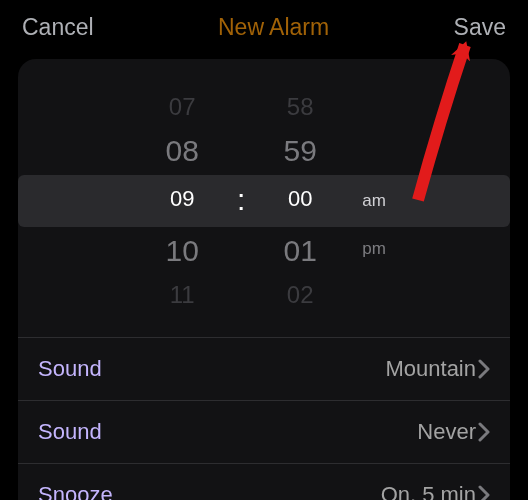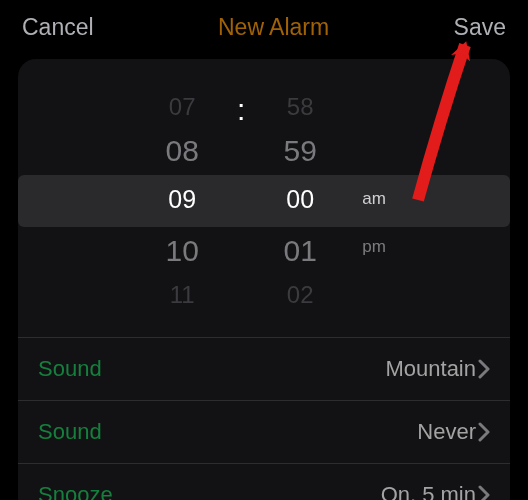--- a/index.html
+++ b/index.html
@@ -6,34 +6,34 @@
   html, body { width: 528px; height: 500px; background: #000; font-family: -apple-system, "Helvetica Neue", Arial, sans-serif; color: #fff; overflow: hidden; position: relative; }
   
   .topbar { display: flex; justify-content: space-between; align-items: center; padding: 14px 22px 18px; font-size: 23px; }
   .topbar .title { color: #a16207; font-weight: 400; }
   .topbar .cancel, .topbar .save { color: #aeb0b5; font-weight: 400; cursor: pointer; text-align: right; }
   
   .panel { background: #121214; margin: 0 18px; border-radius: 18px; padding-top: 12px; }
   
   .picker { position: relative; height: 260px; display: flex; align-items: center; justify-content: center; }
   .selection-band { position: absolute; left: 0; right: 0; top: 50%; transform: translateY(-50%); height: 52px; background: #2a2a2d; border-radius: 6px; z-index: 0; }
-  .cols { position: relative; z-index: 1; display: flex; gap: 4px; }
+  .cols { position: relative; z-index: 1; display: flex; align-items: center; gap: 4px; }
   .col { display: flex; flex-direction: column; align-items: center; width: 80px; }
   .cell { height: 44px; line-height: 44px; font-size: 28px; text-align: center; width: 100%; }
   .cell.far { color: #3b3b3f; font-size: 24px; }
   .cell.near { color: #7a7a7e; font-size: 30px; }
-  .cell.sel { color: #fff; font-size: 25px; font-weight: 500; height: 56px; line-height: 52px; }
+  .cell.sel { color: #fff; font-size: 22px; font-weight: 500; height: 56px; line-height: 52px; }
   .colon { font-size: 30px; color: #fff; width: 30px; text-align: center; height: 52px; line-height: 50px; }
   .period-col { display: flex; flex-direction: column; margin-left: 18px; }
   .period { font-size: 17px; color: #7c7c80; height: 44px; line-height: 44px; }
   .period.sel { color: #d0d0d4; height: 52px; line-height: 52px; }
   
   .rows { margin-top: 6px; }
   .row { display: flex; align-items: center; justify-content: space-between; padding: 18px 20px; border-top: 1px solid #2d2d30; font-size: 22px; cursor: pointer; }
-  .row .label { color: #15803d; }
+  .row .label { color: #c4b5fd; }
   .row .val { color: #a3a3a3; display: flex; align-items: center; gap: 2px; }
   .chev svg { display: block; }
   
   .arrow { position: absolute; pointer-events: none; z-index: 5; }
 </style>
 </head>
 <body>
 
 <div class="topbar">
   <div class="cancel">Cancel</div>

